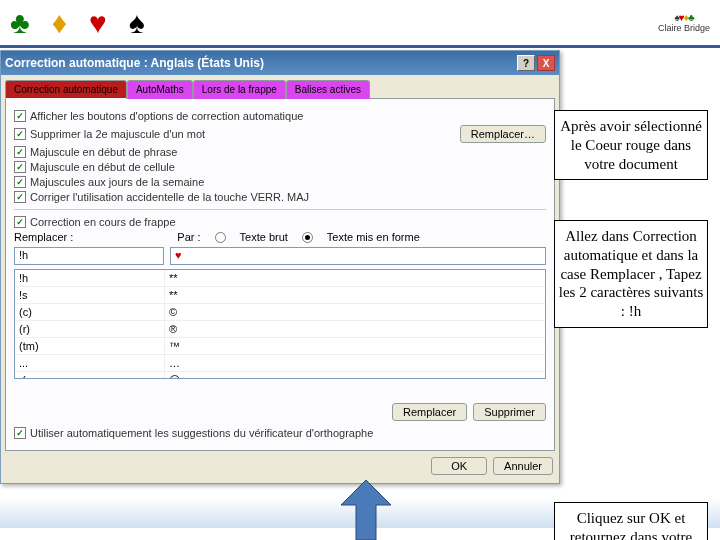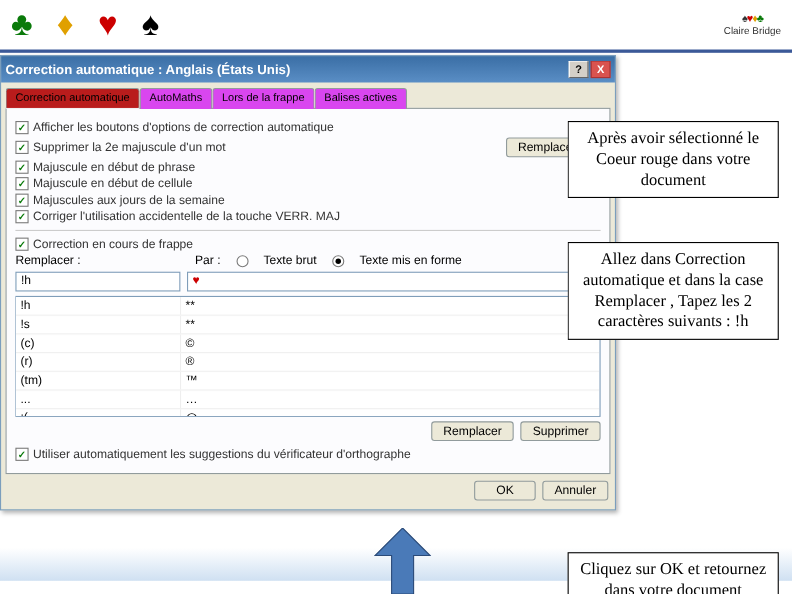--- a/index.html
+++ b/index.html
@@ -31,25 +31,25 @@
   .radio { width:11px; height:11px; border:1px solid #7a7a7a; border-radius:50%; background:#fff; display:inline-flex; align-items:center; justify-content:center; }
   .radio .dot { width:5px; height:5px; background:#000; border-radius:50%; }
   .ibox { border: 1px solid #7f9db9; background:#fff; height:18px; padding:1px 4px; font-size:11px; }
   .replrow { display:flex; gap:6px; margin:4px 0; }
   .replrow .ibox:first-child { width: 150px; }
   .replrow .ibox:last-child { flex:1; color:#c00; }
   .listbox { border:1px solid #7f9db9; background:#fff; height:110px; overflow:auto; }
   .lrow { display:flex; border-bottom:1px solid #eee; font-size:11px; }
   .lrow span:first-child { width:150px; padding:2px 4px; border-right:1px solid #eee; }
   .lrow span:last-child { flex:1; padding:2px 4px; }
-  .btnrow { display:flex; justify-content:flex-end; gap:6px; margin-top:4px; }
+  .btnrow { display:flex; justify-content:flex-end; gap:6px; margin-top:24px; }
   .dlgfoot { display:flex; justify-content:flex-end; gap:6px; padding:6px 6px 8px; }
   .dlgfoot .btn { min-width:56px; }
   
-  .callout { position:absolute; right:12px; width:192px; border:1px solid #000; padding:6px 0; background:#fff; font-family:"Times New Roman",serif; font-size:15px; text-align:center; line-height:1.25; }
+  .callout { position:absolute; right:12px; width:154px; border:1px solid #000; padding:6px 0; background:#fff; font-family:"Times New Roman",serif; font-size:15px; text-align:center; line-height:1.25; }
   .c1 { top: 62px; }
   .c2 { top: 172px; }
   .c3 { top: 416px; margin-top: 38px; }
   
   .arrow { position:absolute; left:340px; top:432px; width:52px; height:60px; }
   .arrow svg { width:100%; height:100%; }
   
   .band { position:absolute; left:0; bottom:10px; width:720px; height:30px; background:linear-gradient(#fff,#cfe0f2); z-index:-1; }
 </style>
 </head>

